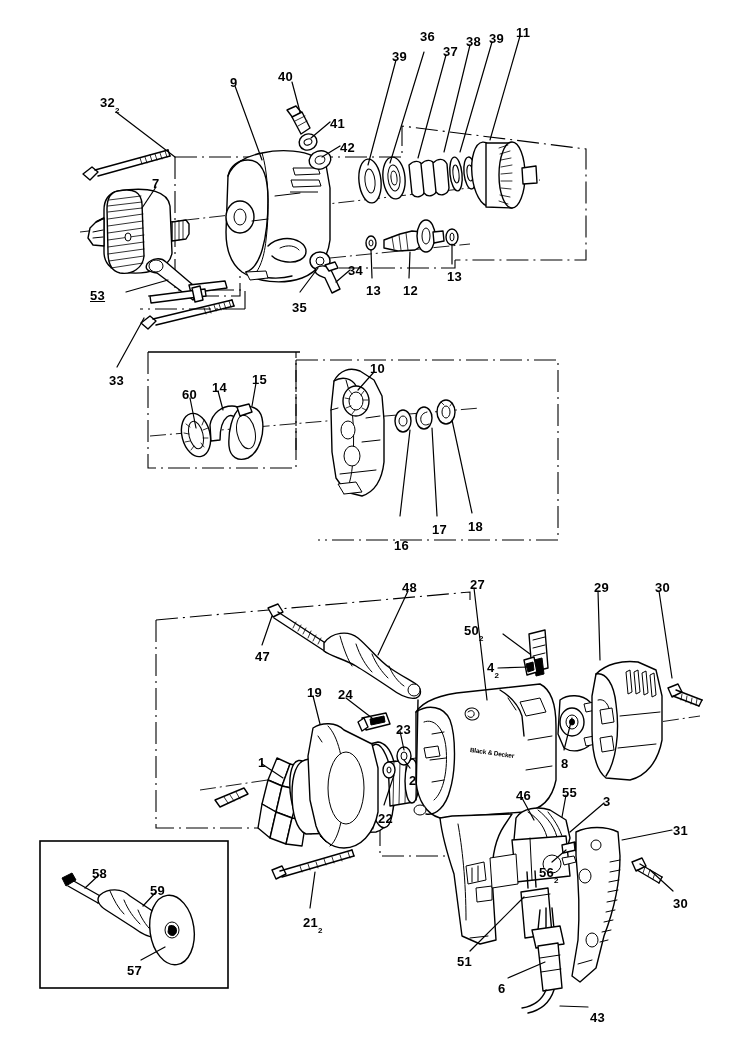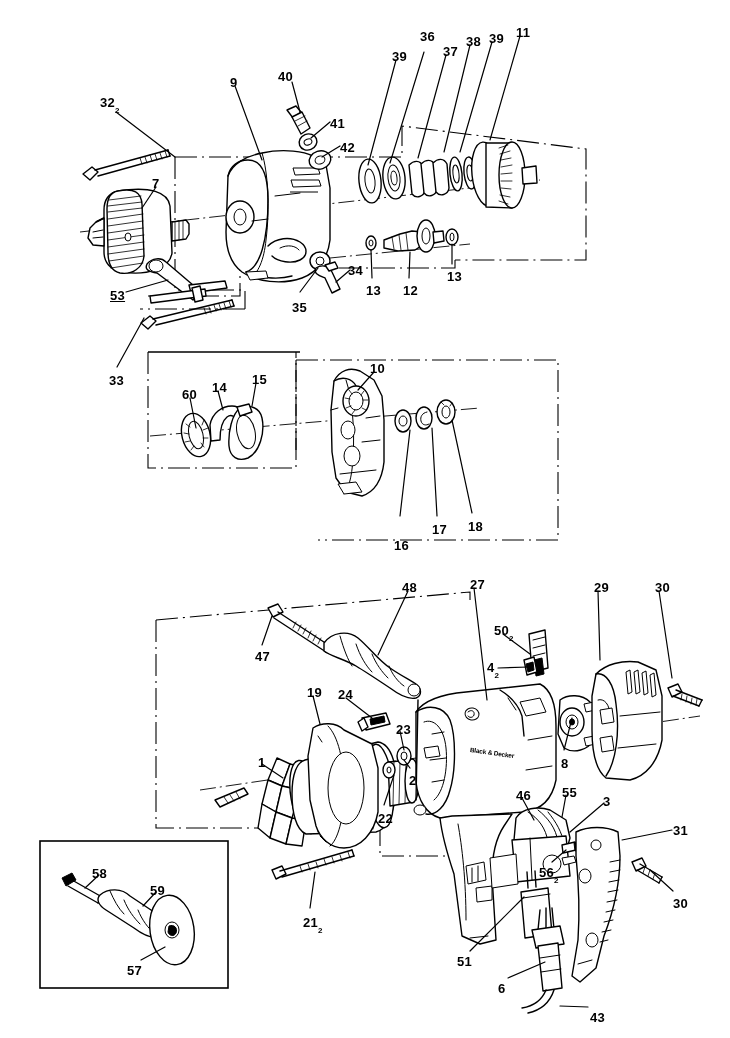--- a/index.html
+++ b/index.html
@@ -755,21 +755,21 @@
 
 <div class="logo-text" id="brandmark" style="left:470px; top:746px;">Black &amp; Decker</div>
 
 <div id="callout-layer">
       <div class="callout" style="left: 100px; top: 96px;"><span>32</span><span class="sub">2</span></div>
       <div class="callout" style="left: 230px; top: 76px;"><span>9</span></div>
       <div class="callout" style="left: 278px; top: 70px;"><span>40</span></div>
       <div class="callout" style="left: 330px; top: 117px;"><span>41</span></div>
       <div class="callout" style="left: 340px; top: 141px;"><span>42</span></div>
       <div class="callout" style="left: 152px; top: 177px;"><span>7</span></div>
-      <div class="callout" style="left: 110px; top: 289px; text-decoration: underline;"><span>53</span></div>
+      <div class="callout" style="left: 90px; top: 289px; text-decoration: underline;"><span>53</span></div>
       <div class="callout" style="left: 109px; top: 374px;"><span>33</span></div>
       <div class="callout" style="left: 292px; top: 301px;"><span>35</span></div>
       <div class="callout" style="left: 348px; top: 264px;"><span>34</span></div>
       <div class="callout" style="left: 392px; top: 50px;"><span>39</span></div>
       <div class="callout" style="left: 420px; top: 30px;"><span>36</span></div>
       <div class="callout" style="left: 443px; top: 45px;"><span>37</span></div>
       <div class="callout" style="left: 466px; top: 35px;"><span>38</span></div>
       <div class="callout" style="left: 489px; top: 32px;"><span>39</span></div>
       <div class="callout" style="left: 516px; top: 26px;"><span>11</span></div>
       <div class="callout" style="left: 366px; top: 284px;"><span>13</span></div>
@@ -780,21 +780,21 @@
       <div class="callout" style="left: 252px; top: 373px;"><span>15</span></div>
       <div class="callout" style="left: 370px; top: 362px;"><span>10</span></div>
       <div class="callout" style="left: 394px; top: 523px; margin-top: 16px;"><span>16</span></div>
       <div class="callout" style="left: 432px; top: 523px;"><span>17</span></div>
       <div class="callout" style="left: 468px; top: 520px;"><span>18</span></div>
       <div class="callout" style="left: 402px; top: 581px;"><span>48</span></div>
       <div class="callout" style="left: 255px; top: 650px;"><span>47</span></div>
       <div class="callout" style="left: 470px; top: 578px; text-align: right;"><span>27</span></div>
       <div class="callout" style="left: 594px; top: 581px;"><span>29</span></div>
       <div class="callout" style="left: 655px; top: 581px;"><span>30</span></div>
-      <div class="callout" style="left: 494px; top: 624px;"><span>50</span><span class="sub">2</span></div>
+      <div class="callout" style="left: 464px; top: 624px;"><span>50</span><span class="sub">2</span></div>
       <div class="callout" style="left: 487px; top: 661px;"><span>4</span><span class="sub">2</span></div>
       <div class="callout" style="left: 561px; top: 757px;"><span>8</span></div>
       <div class="callout" style="left: 307px; top: 686px;"><span>19</span></div>
       <div class="callout" style="left: 338px; top: 688px;"><span>24</span></div>
       <div class="callout" style="left: 396px; top: 723px;"><span>23</span></div>
       <div class="callout" style="left: 258px; top: 756px;"><span>1</span></div>
       <div class="callout" style="left: 409px; top: 774px;"><span>2</span></div>
       <div class="callout" style="left: 378px; top: 812px;"><span>22</span></div>
       <div class="callout" style="left: 303px; top: 916px;"><span>21</span><span class="sub">2</span></div>
       <div class="callout" style="left: 516px; top: 789px;"><span>46</span></div>

